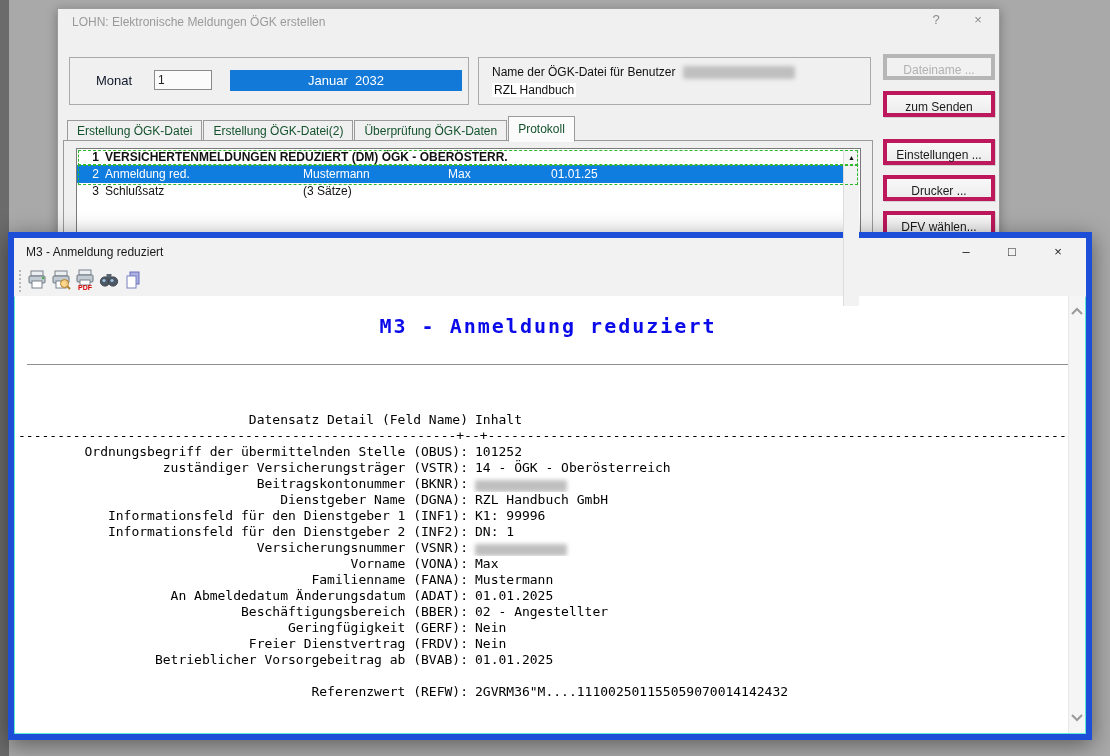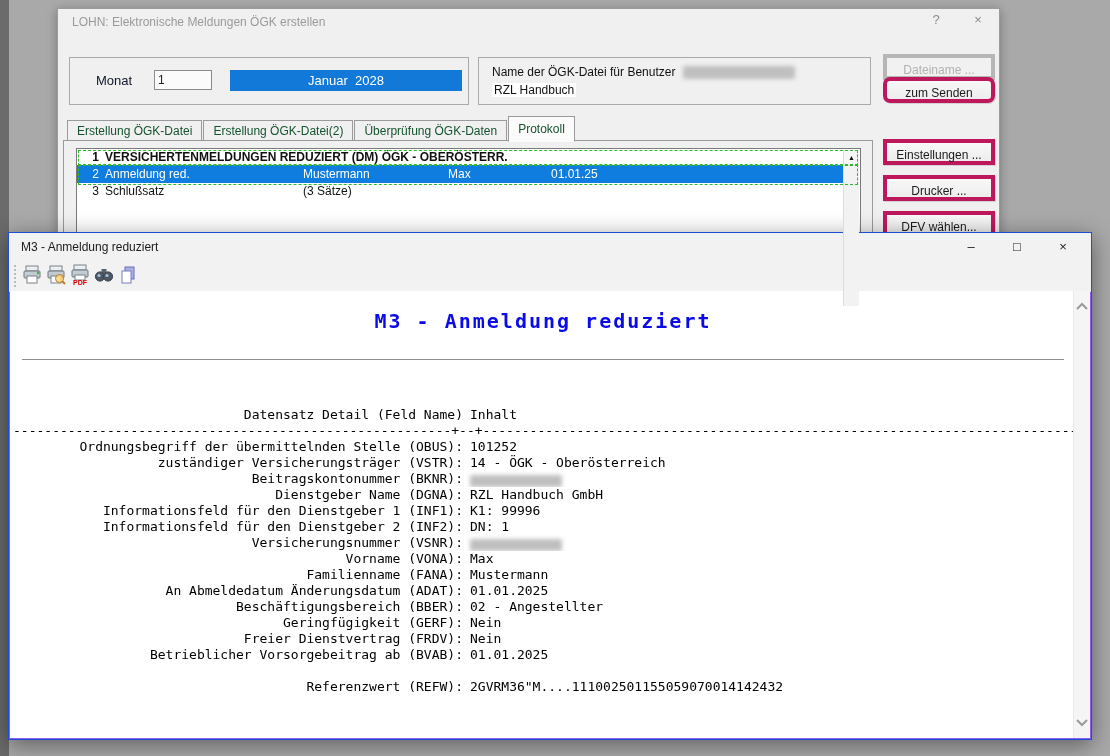--- a/index.html
+++ b/index.html
@@ -51,21 +51,21 @@
   .lrow.selected{top:16px;height:18px;line-height:18px;background:var(--selection);color:#fff;width:calc(100% - 16px);}
   .lrow.normal{top:34px;height:16px;line-height:16px;}
   .focus-rect{position:absolute;border:1px dashed var(--focus_green);z-index:5;pointer-events:none;}
   .fr1{left:1px;top:1px;width:778px;height:14px;}
   .fr2{left:1px;top:15px;width:778px;height:19px;}
   .list-scroll{position:absolute;right:1px;top:1px;width:15px;bottom:1px;background:#f2f2f2;border-left:1px solid #dcdcdc;z-index:4;}
   .list-scroll .up{position:absolute;left:0;top:0;width:15px;height:15px;background:#f6f6f6;border-bottom:1px solid #dcdcdc;
     text-align:center;font-size:7px;line-height:15px;color:#111;}
 
   
-  .m3{left:8px;top:232px;width:1084px;height:508px;border:1px solid #1d4ed8;box-shadow:0 5px 22px rgba(0,0,0,.45);background:#8b5cf6;}
+  .m3{left:8px;top:232px;width:1084px;height:508px;border:6px solid #1d4ed8;box-shadow:0 5px 22px rgba(0,0,0,.45);background:#5eead4;}
   .m3-titlebar{position:absolute;left:0;top:0;right:0;height:28px;background:#f2f2f2;}
   .m3-title{position:absolute;left:12px;top:7px;font-size:12px;color:#1a1a1a;}
   .wc{position:absolute;top:0;width:44px;height:28px;text-align:center;line-height:28px;font-size:13px;color:#222;cursor:default;}
   .wc-min{right:98px;} .wc-max{right:52px;} .wc-close{right:6px;}
   .m3-toolbar{position:absolute;left:0;top:28px;right:0;height:30px;background:#f2f2f2;border-bottom:1px solid #dadada;}
   .gripper{position:absolute;left:5px;top:4px;width:3px;height:22px;border-left:2px dotted #b9b9b9;}
   .tbtn{position:absolute;top:3px;width:23px;height:23px;cursor:default;}
   .m3-content{position:absolute;left:1px;top:58px;width:1066px;bottom:1px;background:#ffffff;overflow:hidden;}
   .report-title{position:absolute;left:0;top:18px;width:100%;text-align:center;
     font-family:"DejaVu Sans Mono",monospace;font-weight:bold;font-size:20px;letter-spacing:2px;color:var(--report_heading);white-space:pre;}
@@ -90,31 +90,31 @@
   <div class="win lohn">
     <div class="lohn-titlebar">
       <span class="lohn-title">LOHN: Elektronische Meldungen ÖGK erstellen</span>
       <span class="cap-btn" style="right:48px;">?</span>
       <span class="cap-btn" style="right:6px;">×</span>
     </div>
 
     <div class="groupbox gb-month">
       <span class="month-label">Monat</span>
       <input class="month-input" value="1" style="">
-      <div class="month-bar">Januar  2028</div>
+      <div class="month-bar">Januar  2032</div>
     </div>
 
     <div class="groupbox gb-file">
       <div class="file-line1"><span>Name der ÖGK-Datei für Benutzer</span><span class="redacted redact-user"></span></div>
       <div class="file-line2">RZL Handbuch</div>
     </div>
 
     <div>
         <div class="btn disabled" style="top: 45px;">Dateiname ...</div>
-        <div class="btn" style="top: 68px; border-radius: 7px;">zum Senden</div>
+        <div class="btn" style="top: 82px;">zum Senden</div>
         <div class="btn" style="top: 130px;">Einstellungen ...</div>
         <div class="btn" style="top: 166px;">Drucker ...</div>
         <div class="btn" style="top: 202px;">DFV wählen...</div>
       </div>
 
     <div class="tabstrip"><div class="tab">Erstellung ÖGK-Datei</div><div class="tab">Erstellung ÖGK-Datei(2)</div><div class="tab">Überprüfung ÖGK-Daten</div><div class="tab active">Protokoll</div></div>
     <div class="tabpage"></div>
 
     <div class="listbox">
       <div>

